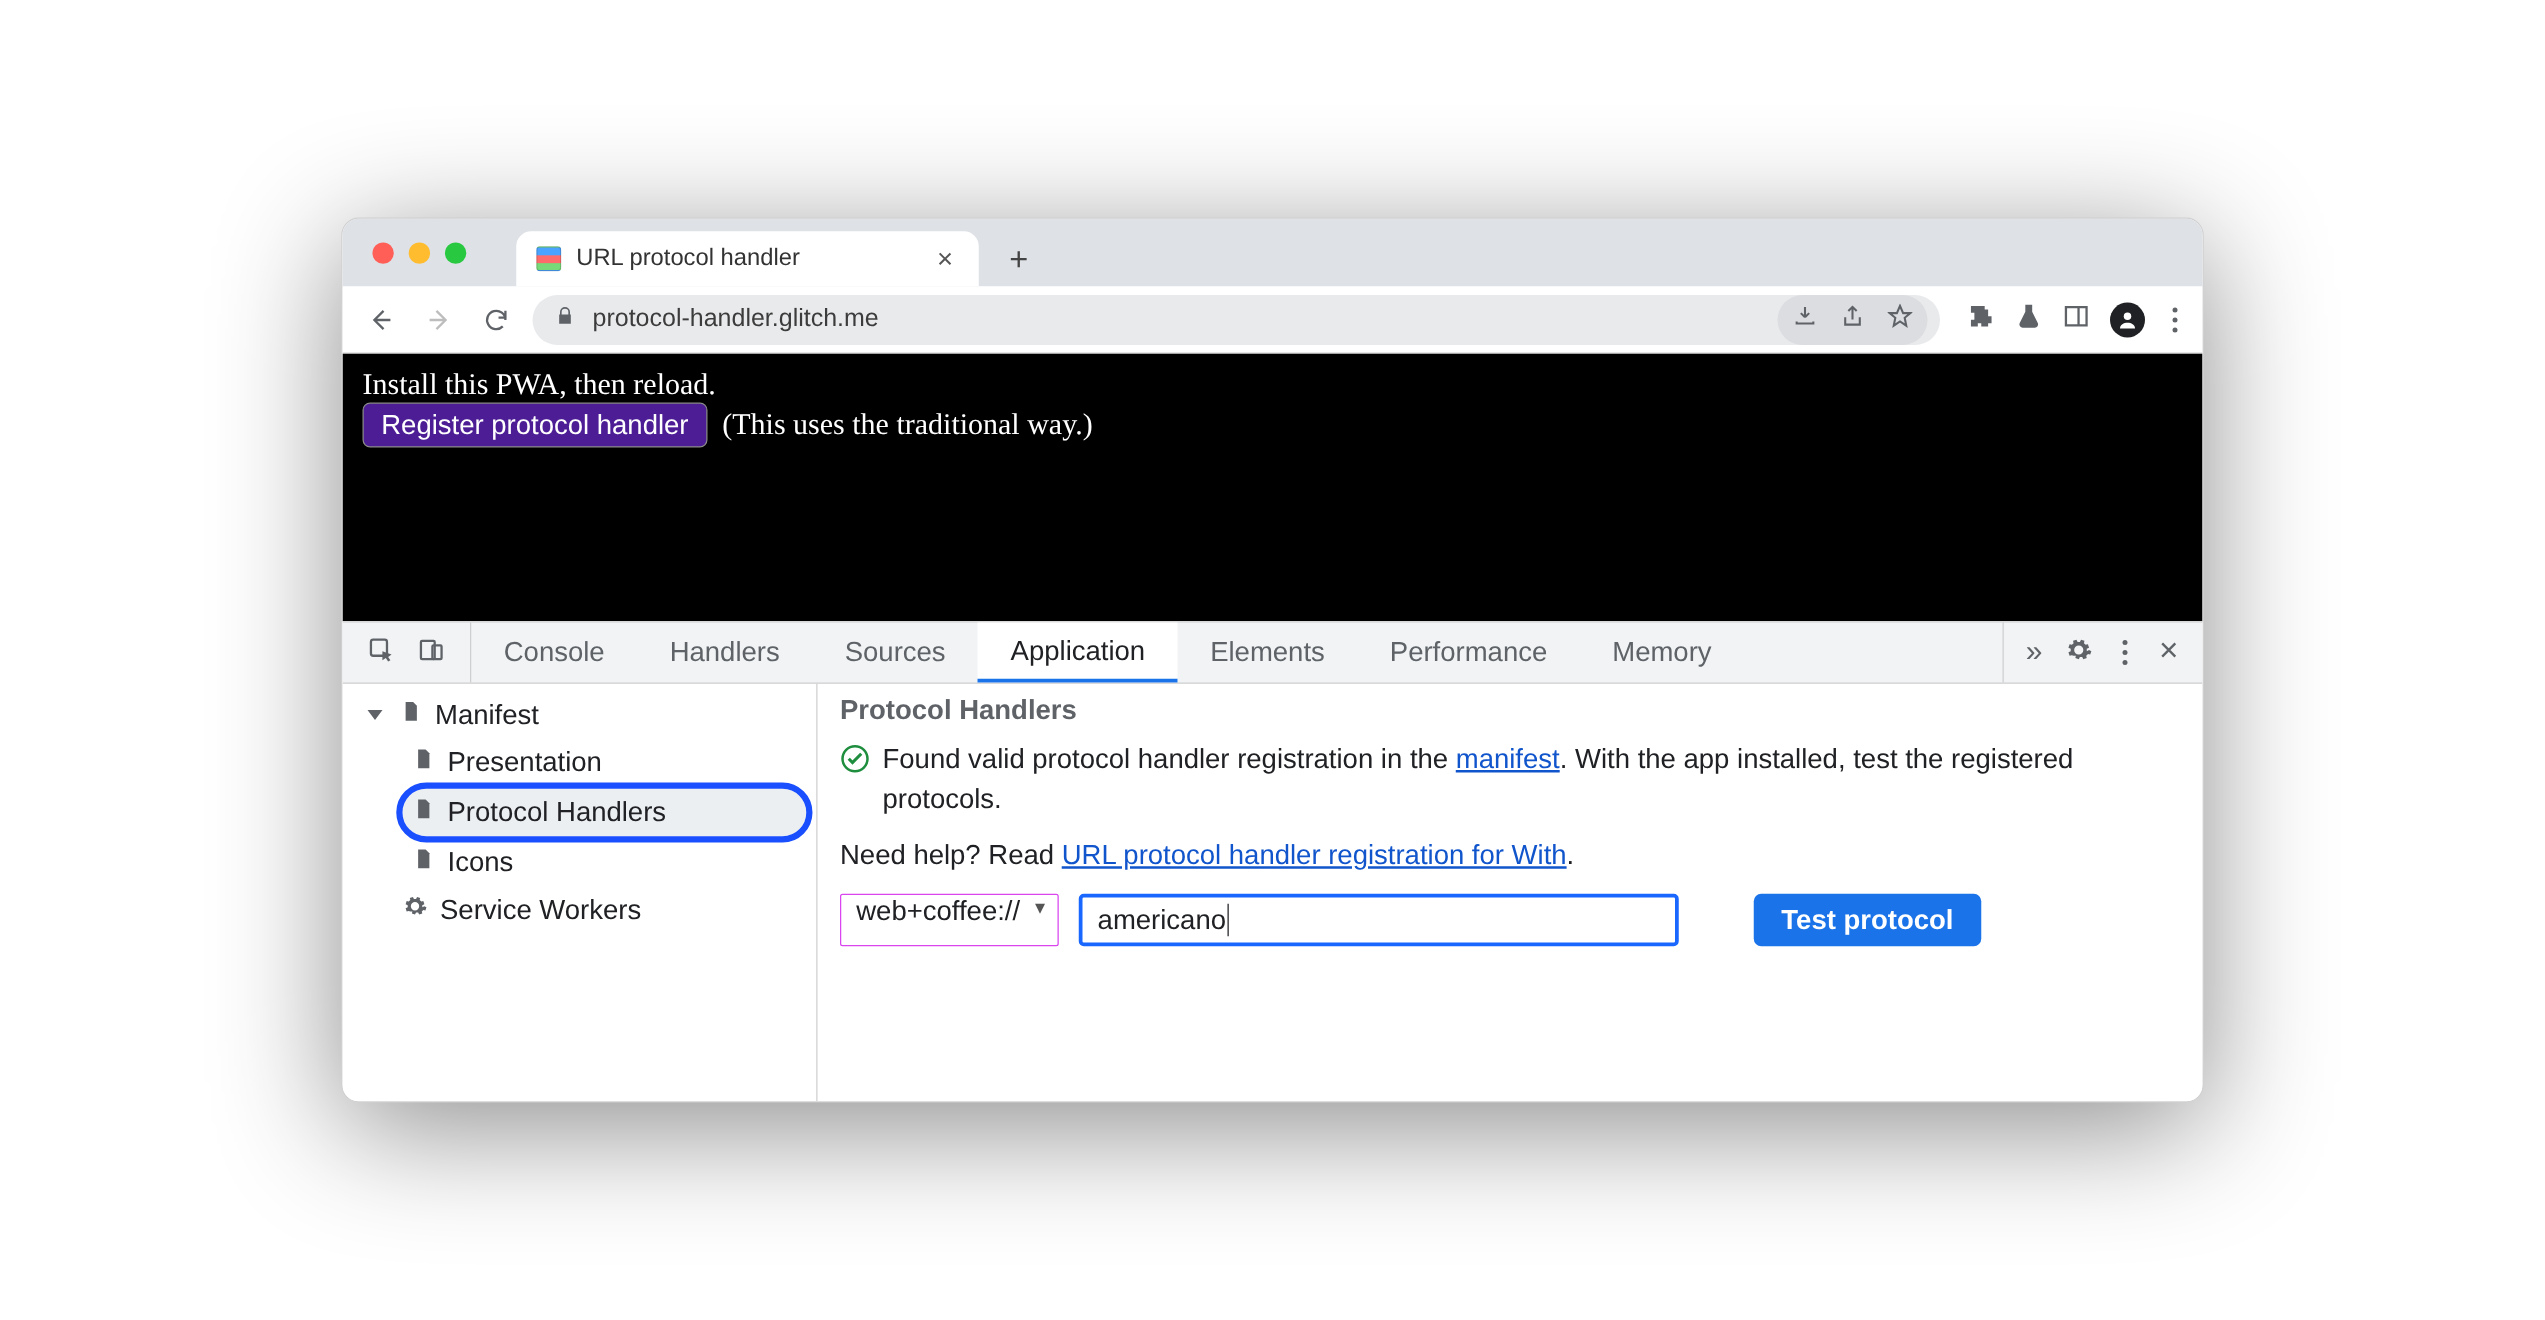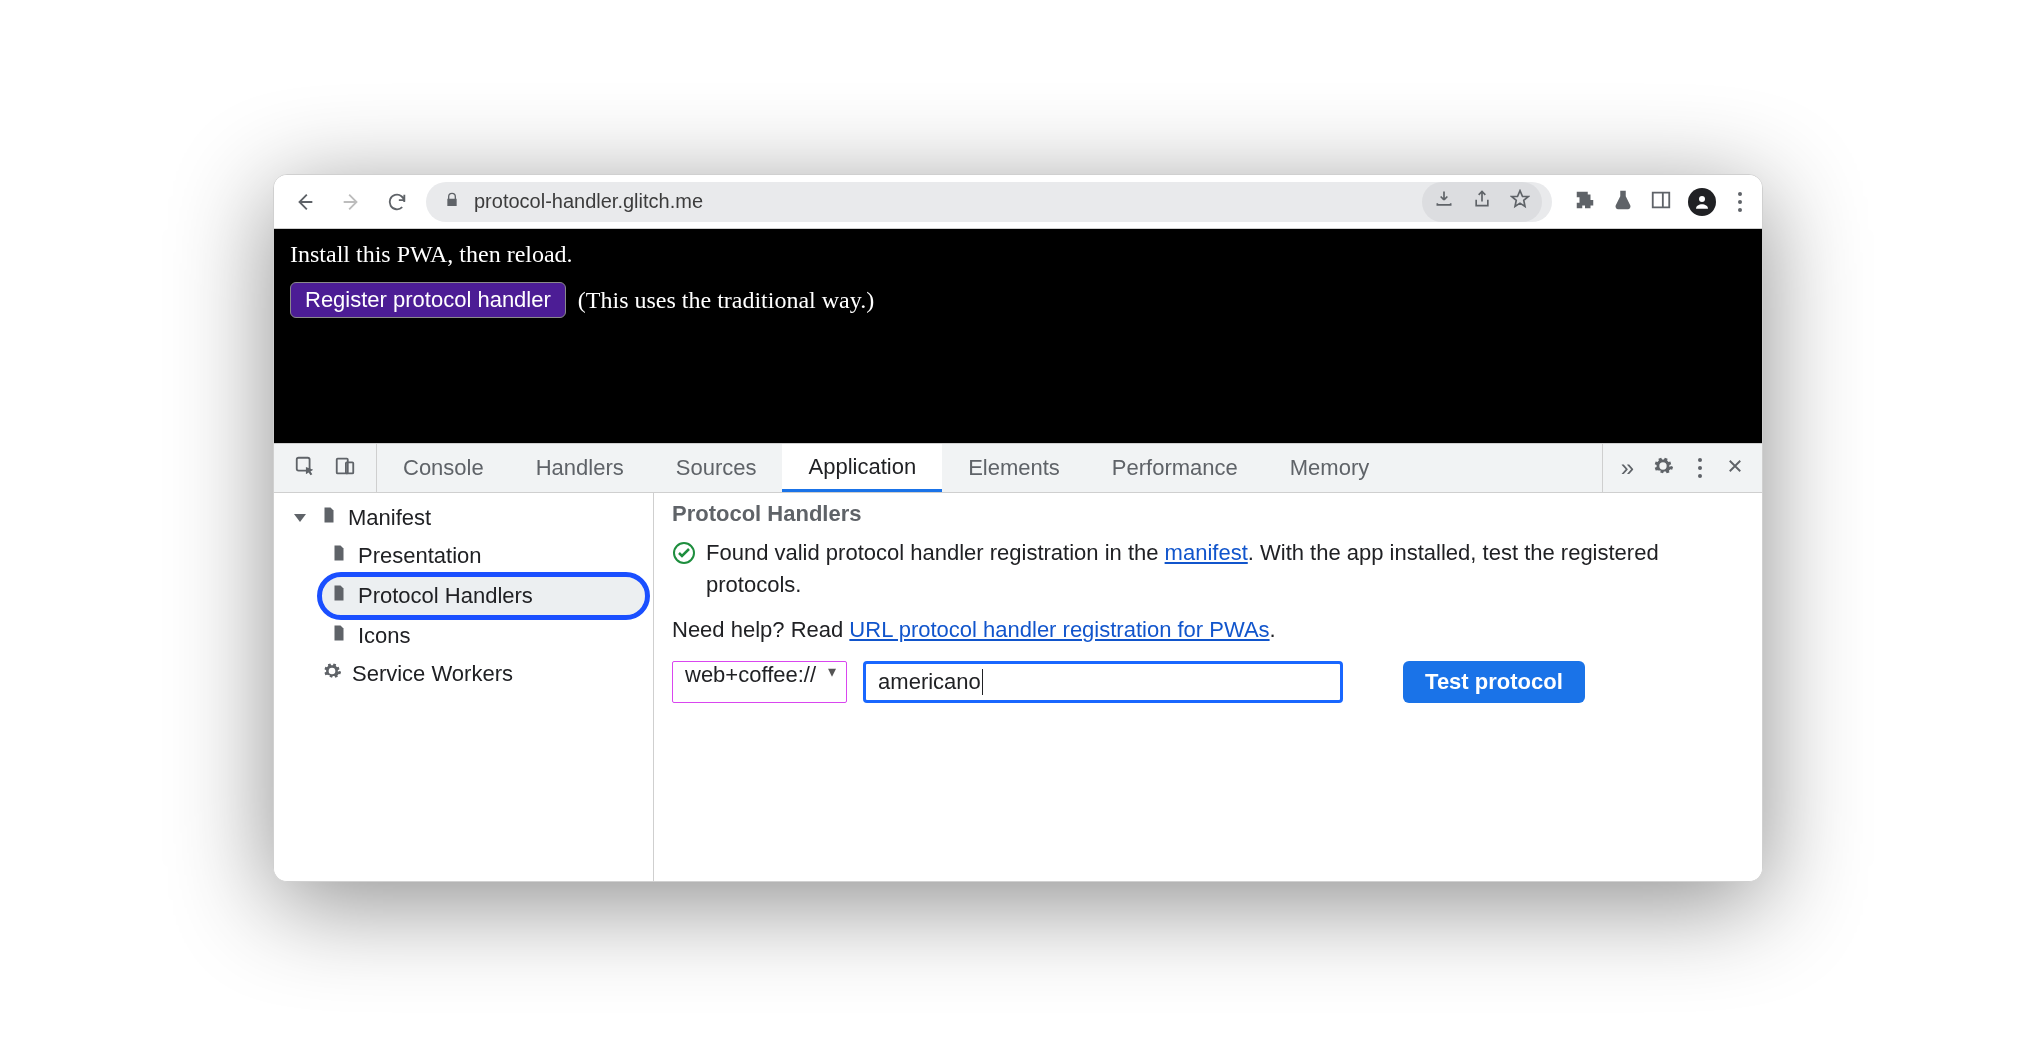--- a/index.html
+++ b/index.html
@@ -104,21 +104,21 @@
   .avatar { width:28px;height:28px;border-radius:50%;background:#202124;display:flex;align-items:center;justify-content:center; }
   .avatar svg { width:18px;height:18px;fill:#fff; }
   .kebab { display:flex;flex-direction:column;gap:4px;padding:0 6px; }
   .kebab span { width:4px;height:4px;background:#5f6368;border-radius:50%; }
 
   
   .page {
     background:#000;color:#fff;padding:12px 16px;flex:0 0 214px;
     font-family:"Times New Roman",serif;font-size:24px;
   }
-  .page .line1 { margin-bottom:14px; }
+  .page .line1 { margin-bottom:0; }
   .reg-row { display:flex;align-items:center;gap:12px; }
   .reg-btn {
     background:#4c1d95;color:#fff;border:1px solid #8a8a8a;border-radius:6px;
     padding:4px 14px;font-family:-apple-system,Arial,sans-serif;font-size:22px;
   }
   .reg-note { font-family:"Times New Roman",serif;font-size:24px; }
 
   
   .devtools {
     flex:1;display:flex;flex-direction:column;background:#fff;
@@ -187,20 +187,38 @@
     background:#1a73e8;color:#fff;border-radius:6px;padding:8px 22px;height:42px;
     font-size:22px;font-weight:600;display:flex;align-items:center;margin-left:44px;
   }
 </style>
 </head>
 <body>
 
 <div class="frame-outer">
 <div class="browser-window">
 
+  <div class="tabstrip">
+    <div class="traffic-lights">
+      <div class="tl red"></div>
+      <div class="tl yellow"></div>
+      <div class="tl green"></div>
+    </div>
+    <div class="tab">
+      <span class="favicon"></span>
+      <span class="tab-title">URL protocol handler</span>
+      <span class="close-x">×</span>
+    </div>
+    <div class="newtab-plus">+</div>
+    <div class="tab-dropdown">
+      <svg viewBox="0 0 24 24">
+            <path d="M6 9l6 6 6-6" stroke="#5f6368" stroke-width="2" fill="none"></path>
+          </svg>
+    </div>
+  </div>
 
   <div class="toolbar">
     <div class="tool-ico">
       <svg viewBox="0 0 24 24">
             <path d="M14 4l-8 8 8 8M6 12h14"></path>
           </svg>
     </div>
     <div class="tool-ico dim">
       <svg viewBox="0 0 24 24">
             <path d="M10 4l8 8-8 8M18 12H4"></path>
@@ -361,21 +379,21 @@
             <svg viewBox="0 0 24 24">
                   <circle cx="12" cy="12" r="10" fill="none" stroke="#1e8e3e" stroke-width="2"></circle>
                   <path d="M7 12l3 3 7-7" fill="none" stroke="#1e8e3e" stroke-width="2.5"></path>
                 </svg>
           </span>
           <div>
             <span>Found valid protocol handler registration in the </span><a href="#">manifest</a><span>. With the app installed, test the registered protocols.</span>
           </div>
         </div>
         <div class="help-row">
-          <span>Need help? Read </span><a href="#">URL protocol handler registration for PWAs</a><span>.</span>
+          <span>Need help? Read </span><a href="#">URL protocol handler registration for With</a><span>.</span>
         </div>
         <div class="input-row">
           <div class="proto-select">
             <span>web+coffee://</span>
           </div>
           <div class="proto-input">
             <span>americano</span>
                 <span class="caret"></span>
           </div>
           <div class="test-btn">Test protocol</div>

